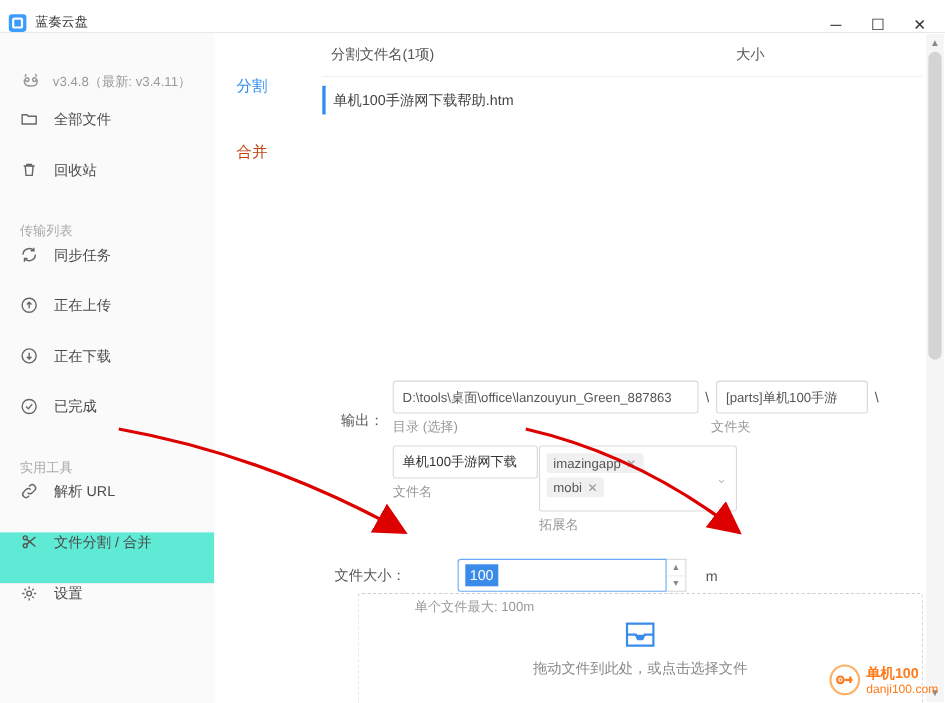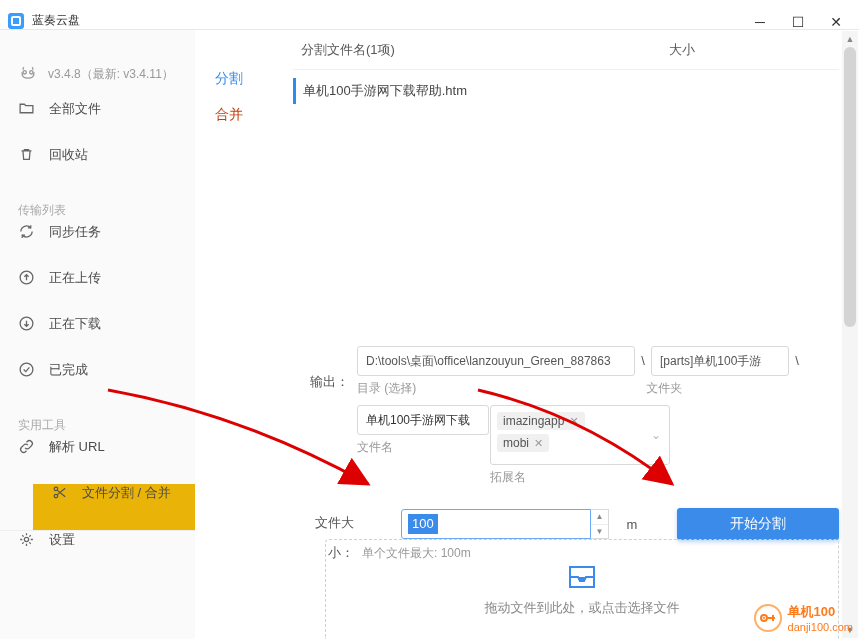--- a/index.html
+++ b/index.html
@@ -9,25 +9,25 @@
 .titlebar .app-icon::after{content:"";position:absolute;top:3px;left:3px;right:3px;bottom:3px;border:2px solid #fff;border-radius:2px;}
 .titlebar-title{font-size:12px;color:#333;}
 .win-controls{margin-left:auto;display:flex;gap:24px;padding-right:8px;}
 .win-btn{width:14px;height:14px;display:flex;align-items:center;justify-content:center;font-size:14px;color:#333;cursor:default;}
 .content{display:flex;height:609px;}
 .sidebar{width:195px;background:#fafafa;padding-top:28px;height:100%;overflow:hidden;}
 .version-row{padding:6px 18px 16px;display:flex;align-items:center;gap:10px;color:#999;font-size:12px;}
 .version-row svg{flex:0 0 20px;}
 .side-section{padding:10px 18px 4px;color:#aaa;font-size:12px;}
 .side-item{height:46px;display:flex;align-items:flex-start;gap:14px;padding:0 18px;color:#4b4b4b;cursor:default;}
-.side-item.active{background:#eab308;margin-left:33px;}
+.side-item.active{background:#5eead4;}
 .side-item svg{width:17px;height:17px;flex:0 0 17px;}
 .divider{height:1px;background:#eee;margin:0;}
 .main{flex:1;position:relative;background:#fff;}
-.tabs{position:absolute;left:20px;top:40px;display:flex;flex-direction:column;gap:18px;}
+.tabs{position:absolute;left:20px;top:40px;display:flex;flex-direction:column;gap:42px;}
 .tab{color:#c2410c;font-size:14px;cursor:default;}
 .tab.active{color:#2d8cf0;}
 .panel{position:absolute;left:98px;right:20px;top:0;bottom:0;}
 .table-head{display:flex;height:40px;align-items:center;border-bottom:1px solid #f0f0f0;color:#555;font-size:13px;padding-right:10px;}
 .th1{flex:1;padding-left:8px;}
 .th2{width:160px;}
 .table-row{display:flex;height:42px;align-items:center;position:relative;padding-right:10px;}
 .table-row::before{content:"";position:absolute;left:0;top:8px;bottom:8px;width:3px;background:#2d8cf0;}
 .td1{flex:1;padding-left:10px;color:#444;}
 .td2{width:160px;color:#666;}
@@ -215,21 +215,20 @@
           <div class="size-input-wrap">
             <div class="size-box">
               <div class="num-in">
                 <span class="num-sel">100</span>
               </div>
               <div class="spin">
                   <div>▲</div>
                   <div>▼</div>
                 </div>
               <div class="unit">m</div>
-              <button class="start-btn">开始分割</button>
             </div>
             <div class="hint">单个文件最大: 100m</div>
           </div>
         </div>
       </div>
 
       <div class="drop">
         <svg viewBox="0 0 32 28" fill="none" stroke="#3b8bea" stroke-width="2">
             <path d="M4 4h24v20H4z"></path>
             <path d="M4 14h8l2 4h4l2-4h8" fill="#3b8bea" stroke="none"></path>

